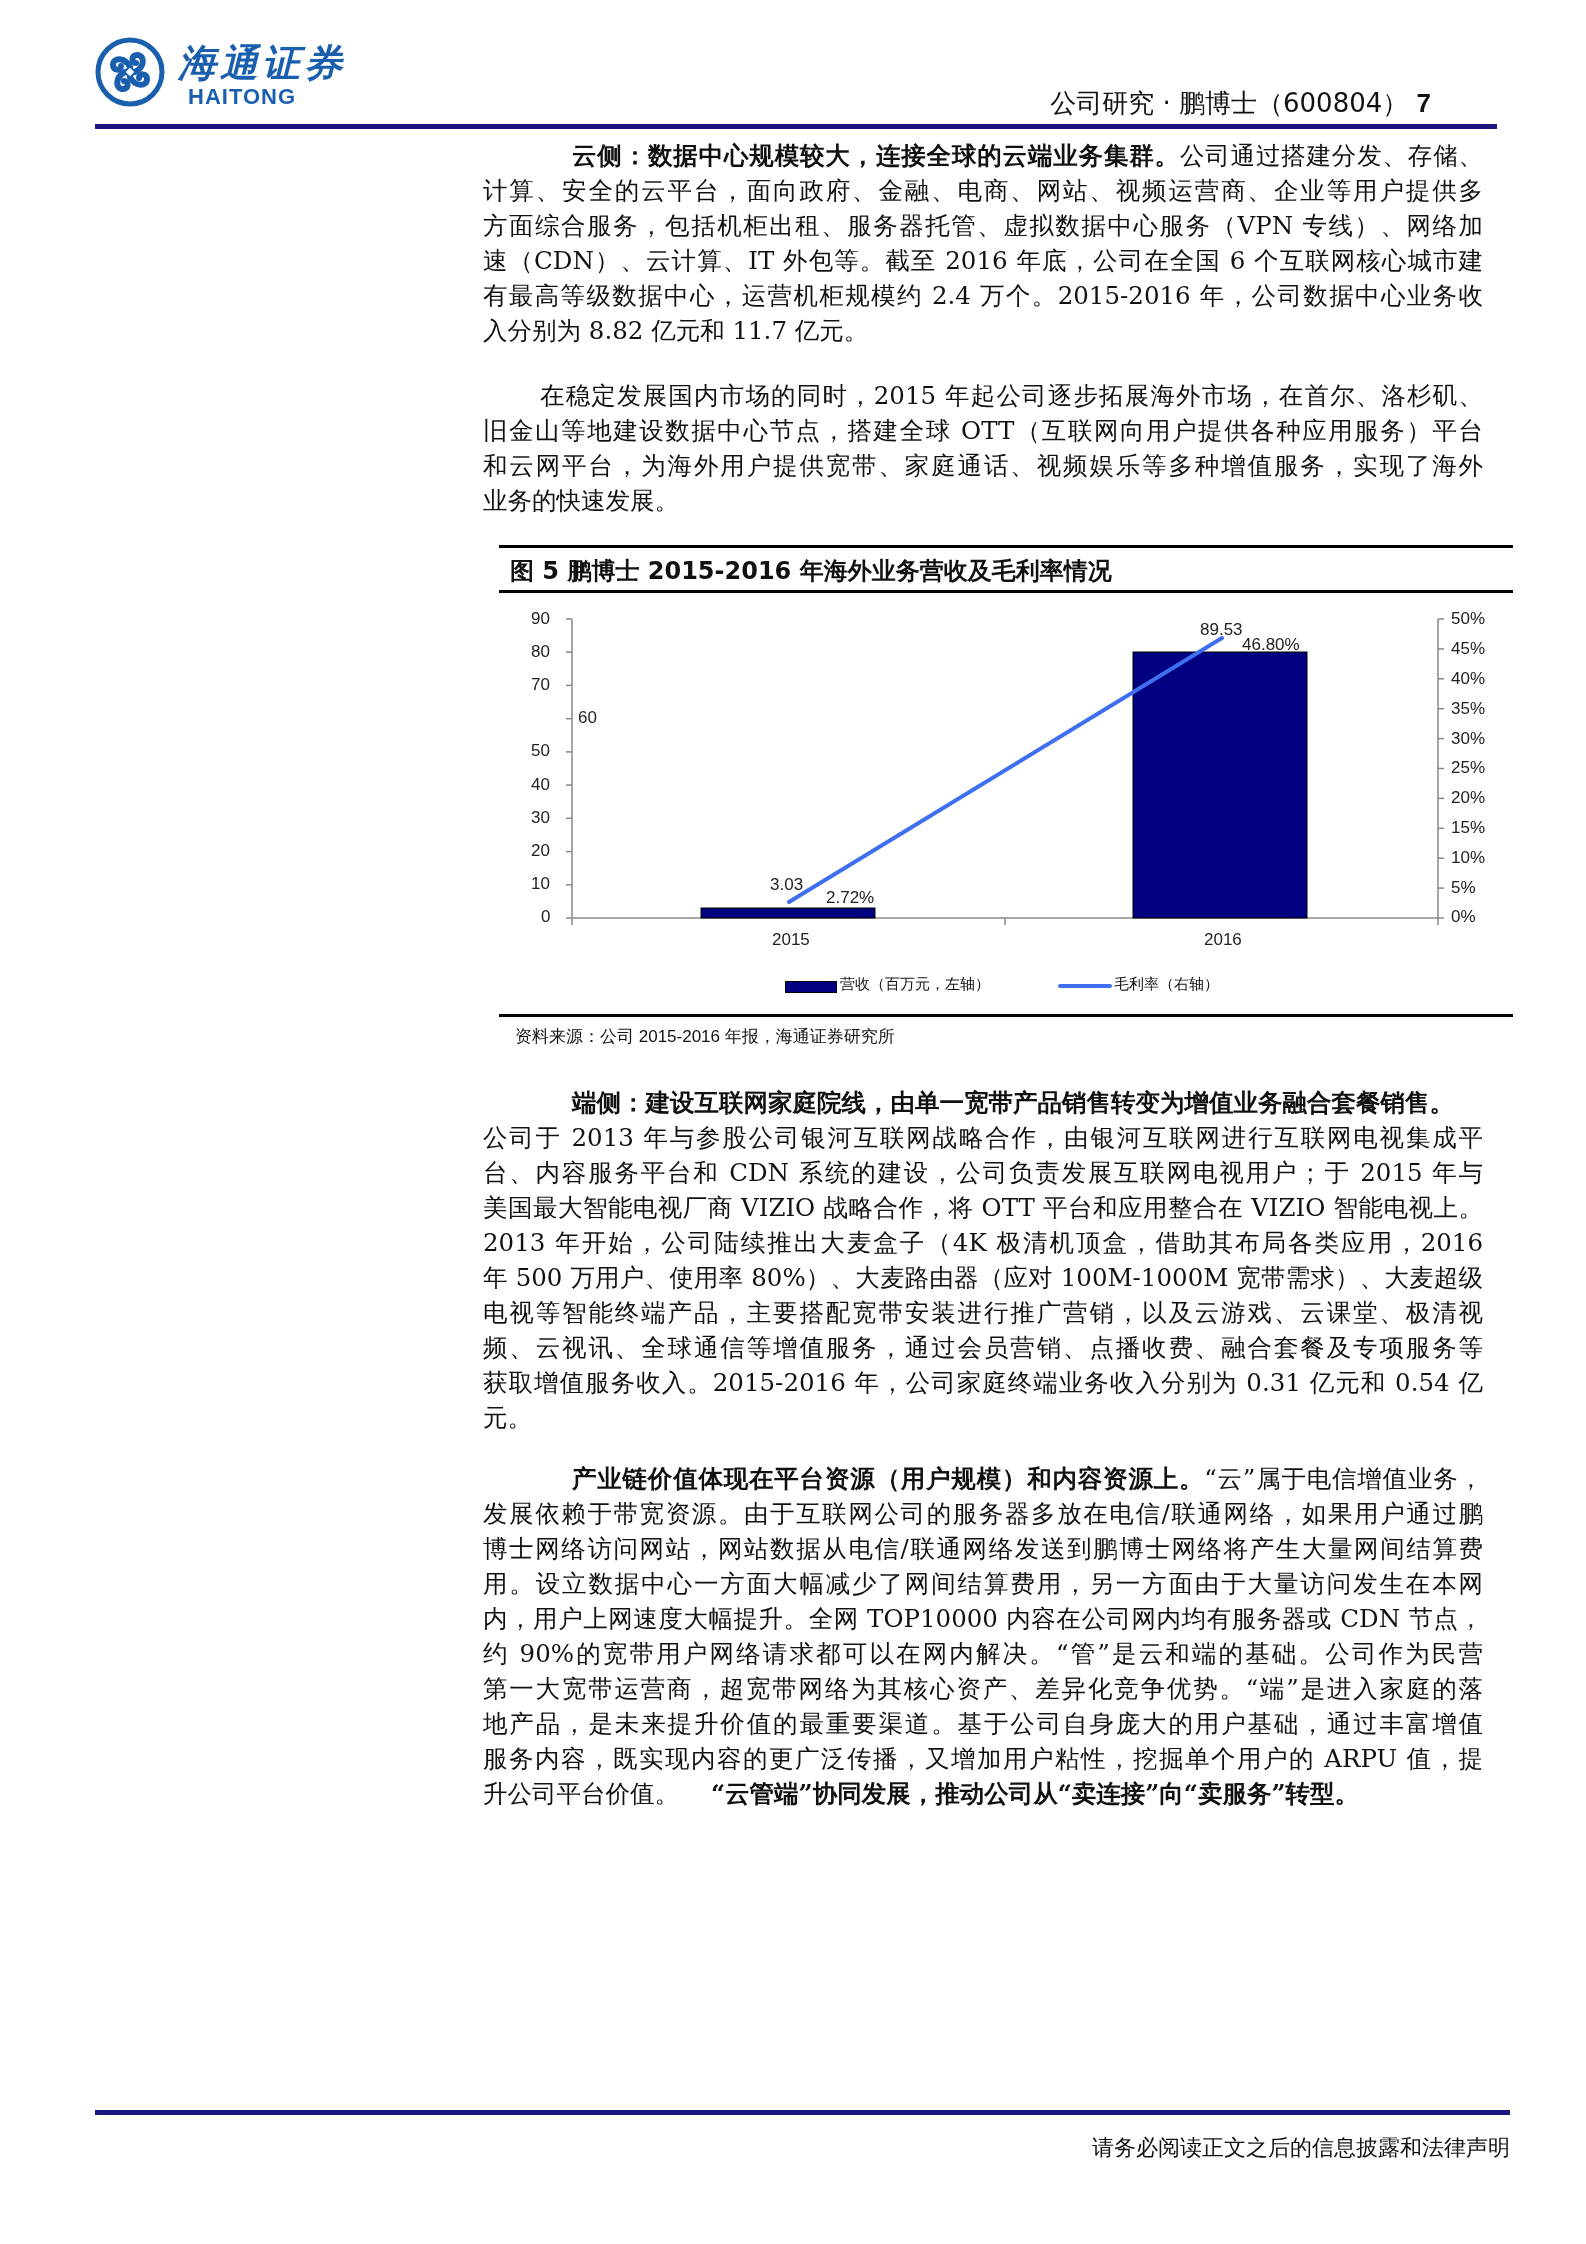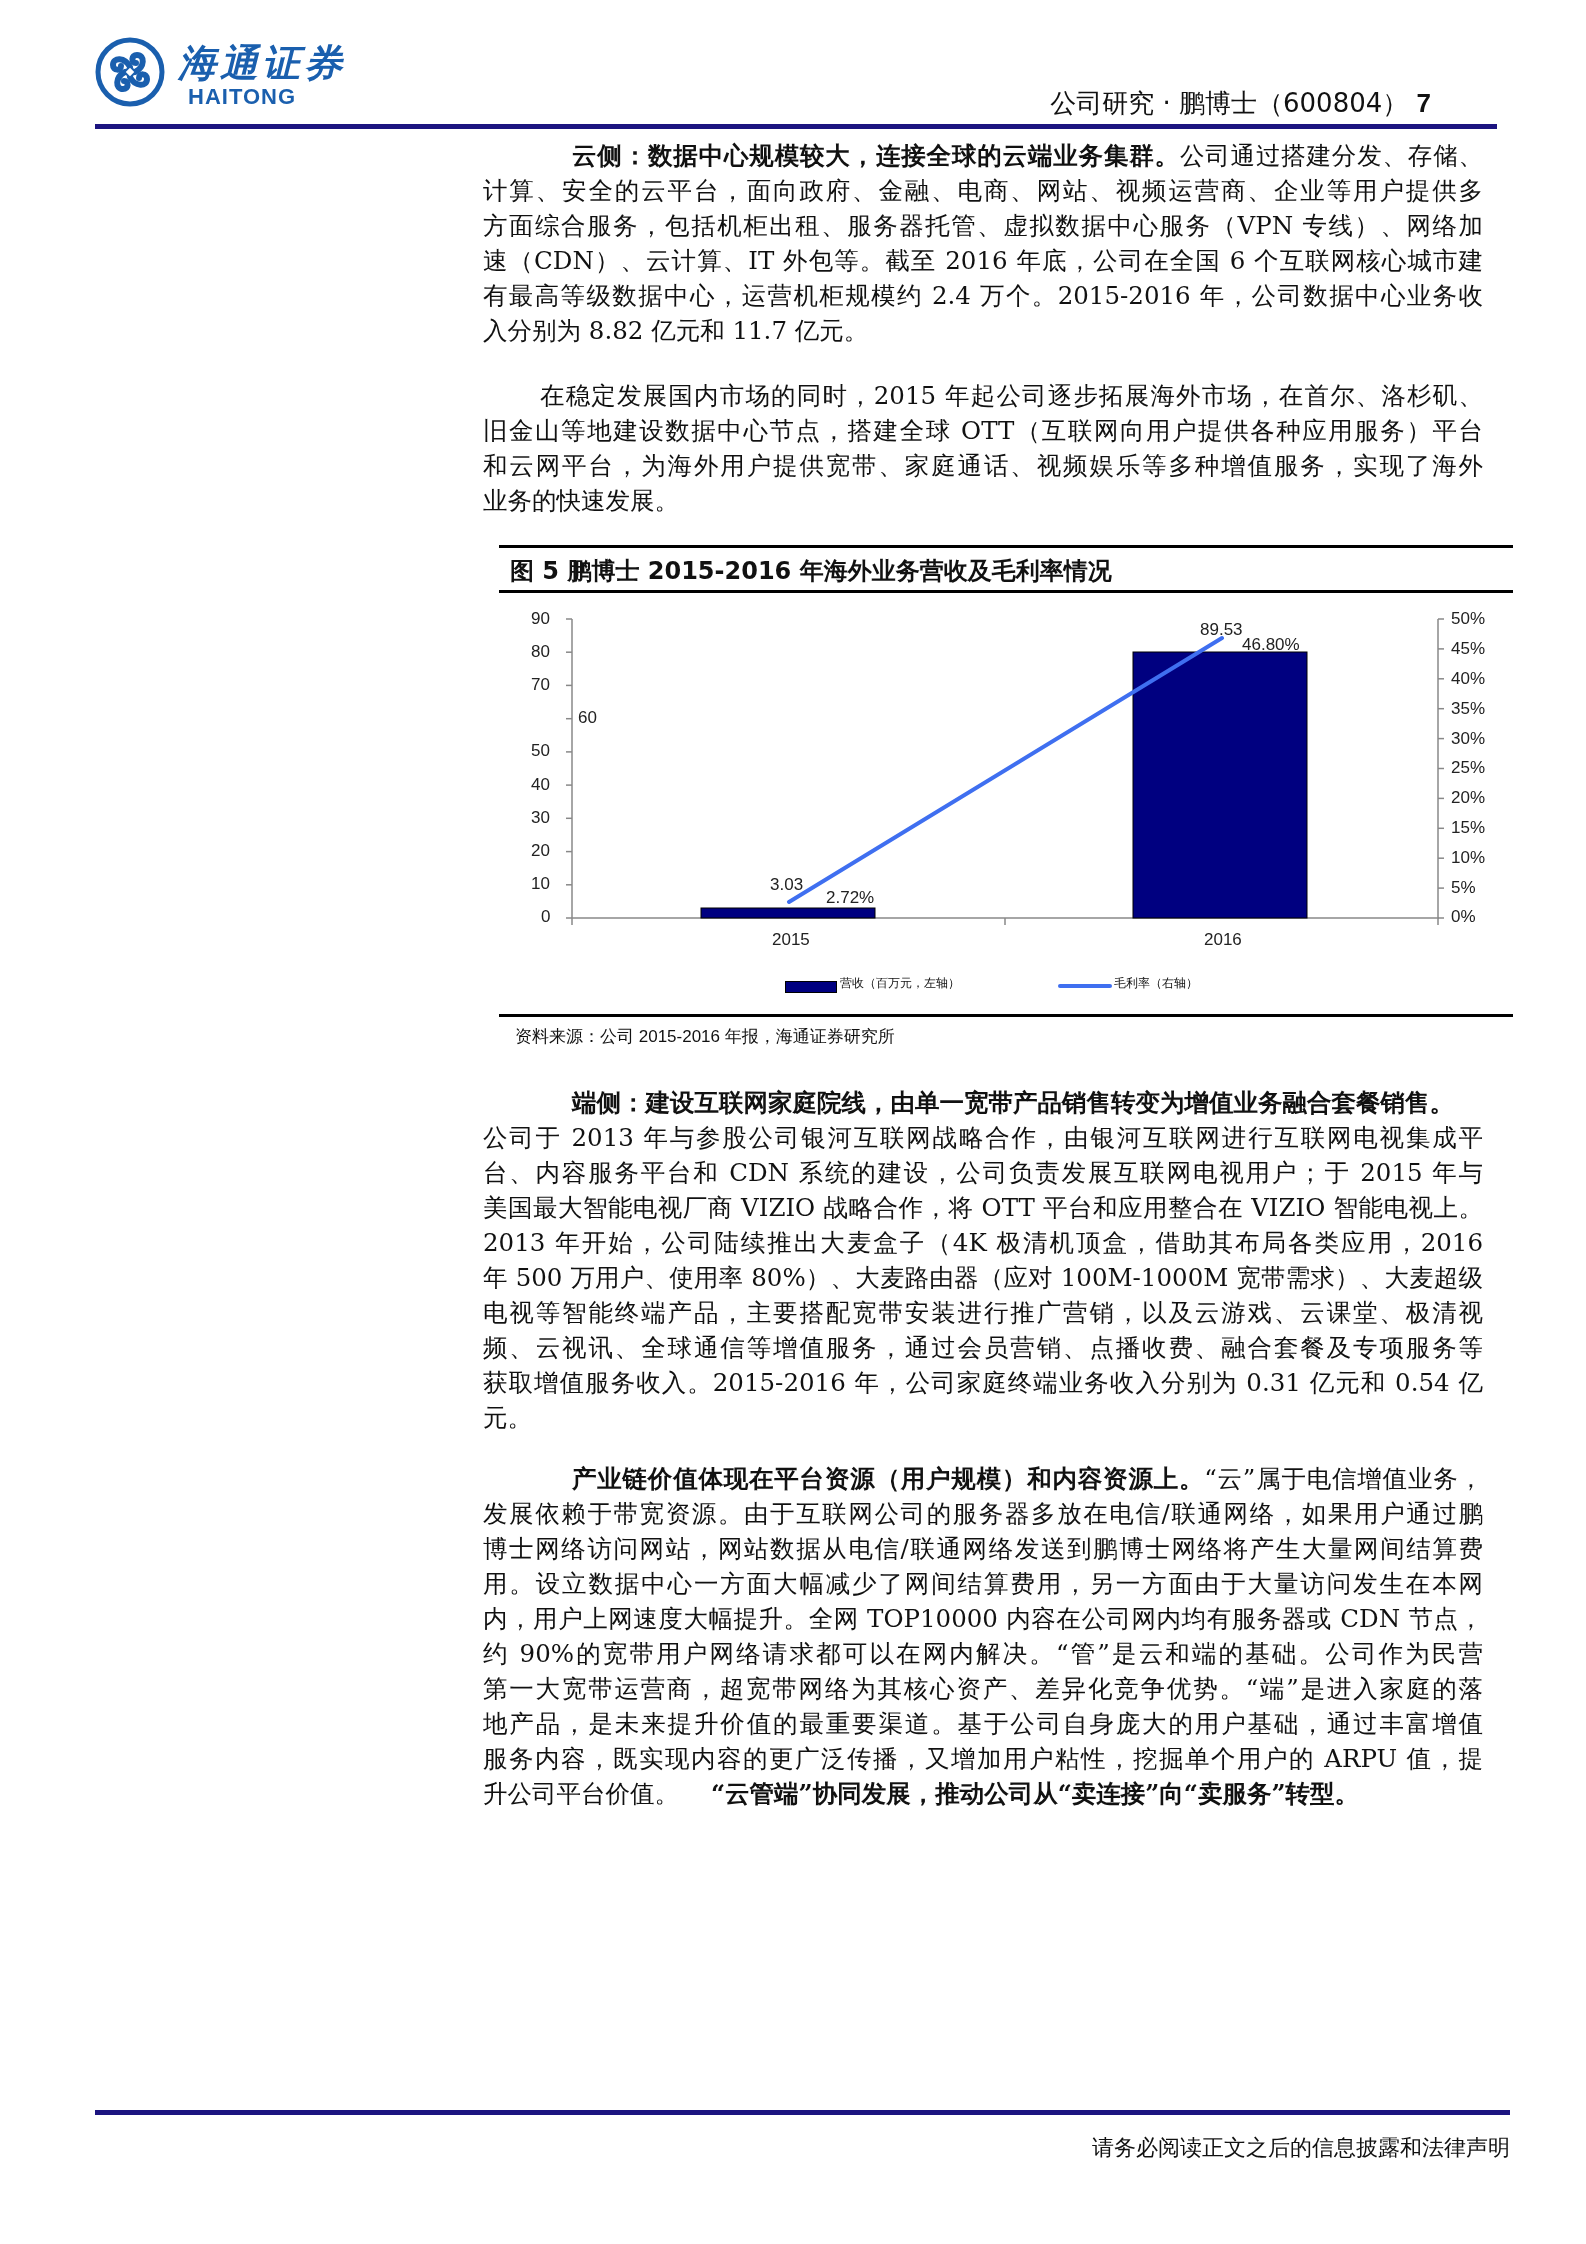--- a/index.html
+++ b/index.html
@@ -18,21 +18,21 @@
   .body-line{left:483px;width:1000px;height:35px;line-height:35px;font-size:24.5px;
              white-space:nowrap;text-align:justify;text-align-last:justify;letter-spacing:0;}
   .body-line.indent{padding-left:57px;width:943px;}
   .body-line.last{text-align-last:left;}
   .b{font-weight:bold;margin-left:32px;}
   .chart-rule{left:499px;width:1014px;height:3px;background:#000;}
   .chart-title{left:510px;top:555px;font-size:24px;font-weight:bold;white-space:nowrap;
                font-family:"DejaVu Sans",sans-serif;}
   .source{left:515px;top:1025px;font-size:17px;white-space:nowrap;font-family:Liberation Sans, sans-serif;}
   .axis-label{font-size:17px;font-family:"Liberation Sans",sans-serif;color:#222;white-space:nowrap;}
-  .legend-text{font-size:12px;font-family:Liberation Mono, monospace;white-space:nowrap;}
+  .legend-text{font-size:15px;font-family:Liberation Mono, monospace;white-space:nowrap;}
   .footer-text{right:76px;top:2133px;font-size:22px;white-space:nowrap;font-family:"DejaVu Sans",sans-serif;}
 </style>
 </head>
 <body>
 
 <div class="abs logo-circle">
   <svg width="70" height="70" viewBox="0 0 70 70">
     <circle cx="35" cy="35" r="32" fill="none" stroke="#1a5fae" stroke-width="5"></circle>
     <g fill="none" stroke="#1a5fae" stroke-width="6" stroke-linecap="round">
       <path d="M35 30 C30 20 18 20 18 28 C18 34 26 34 26 29"></path>

